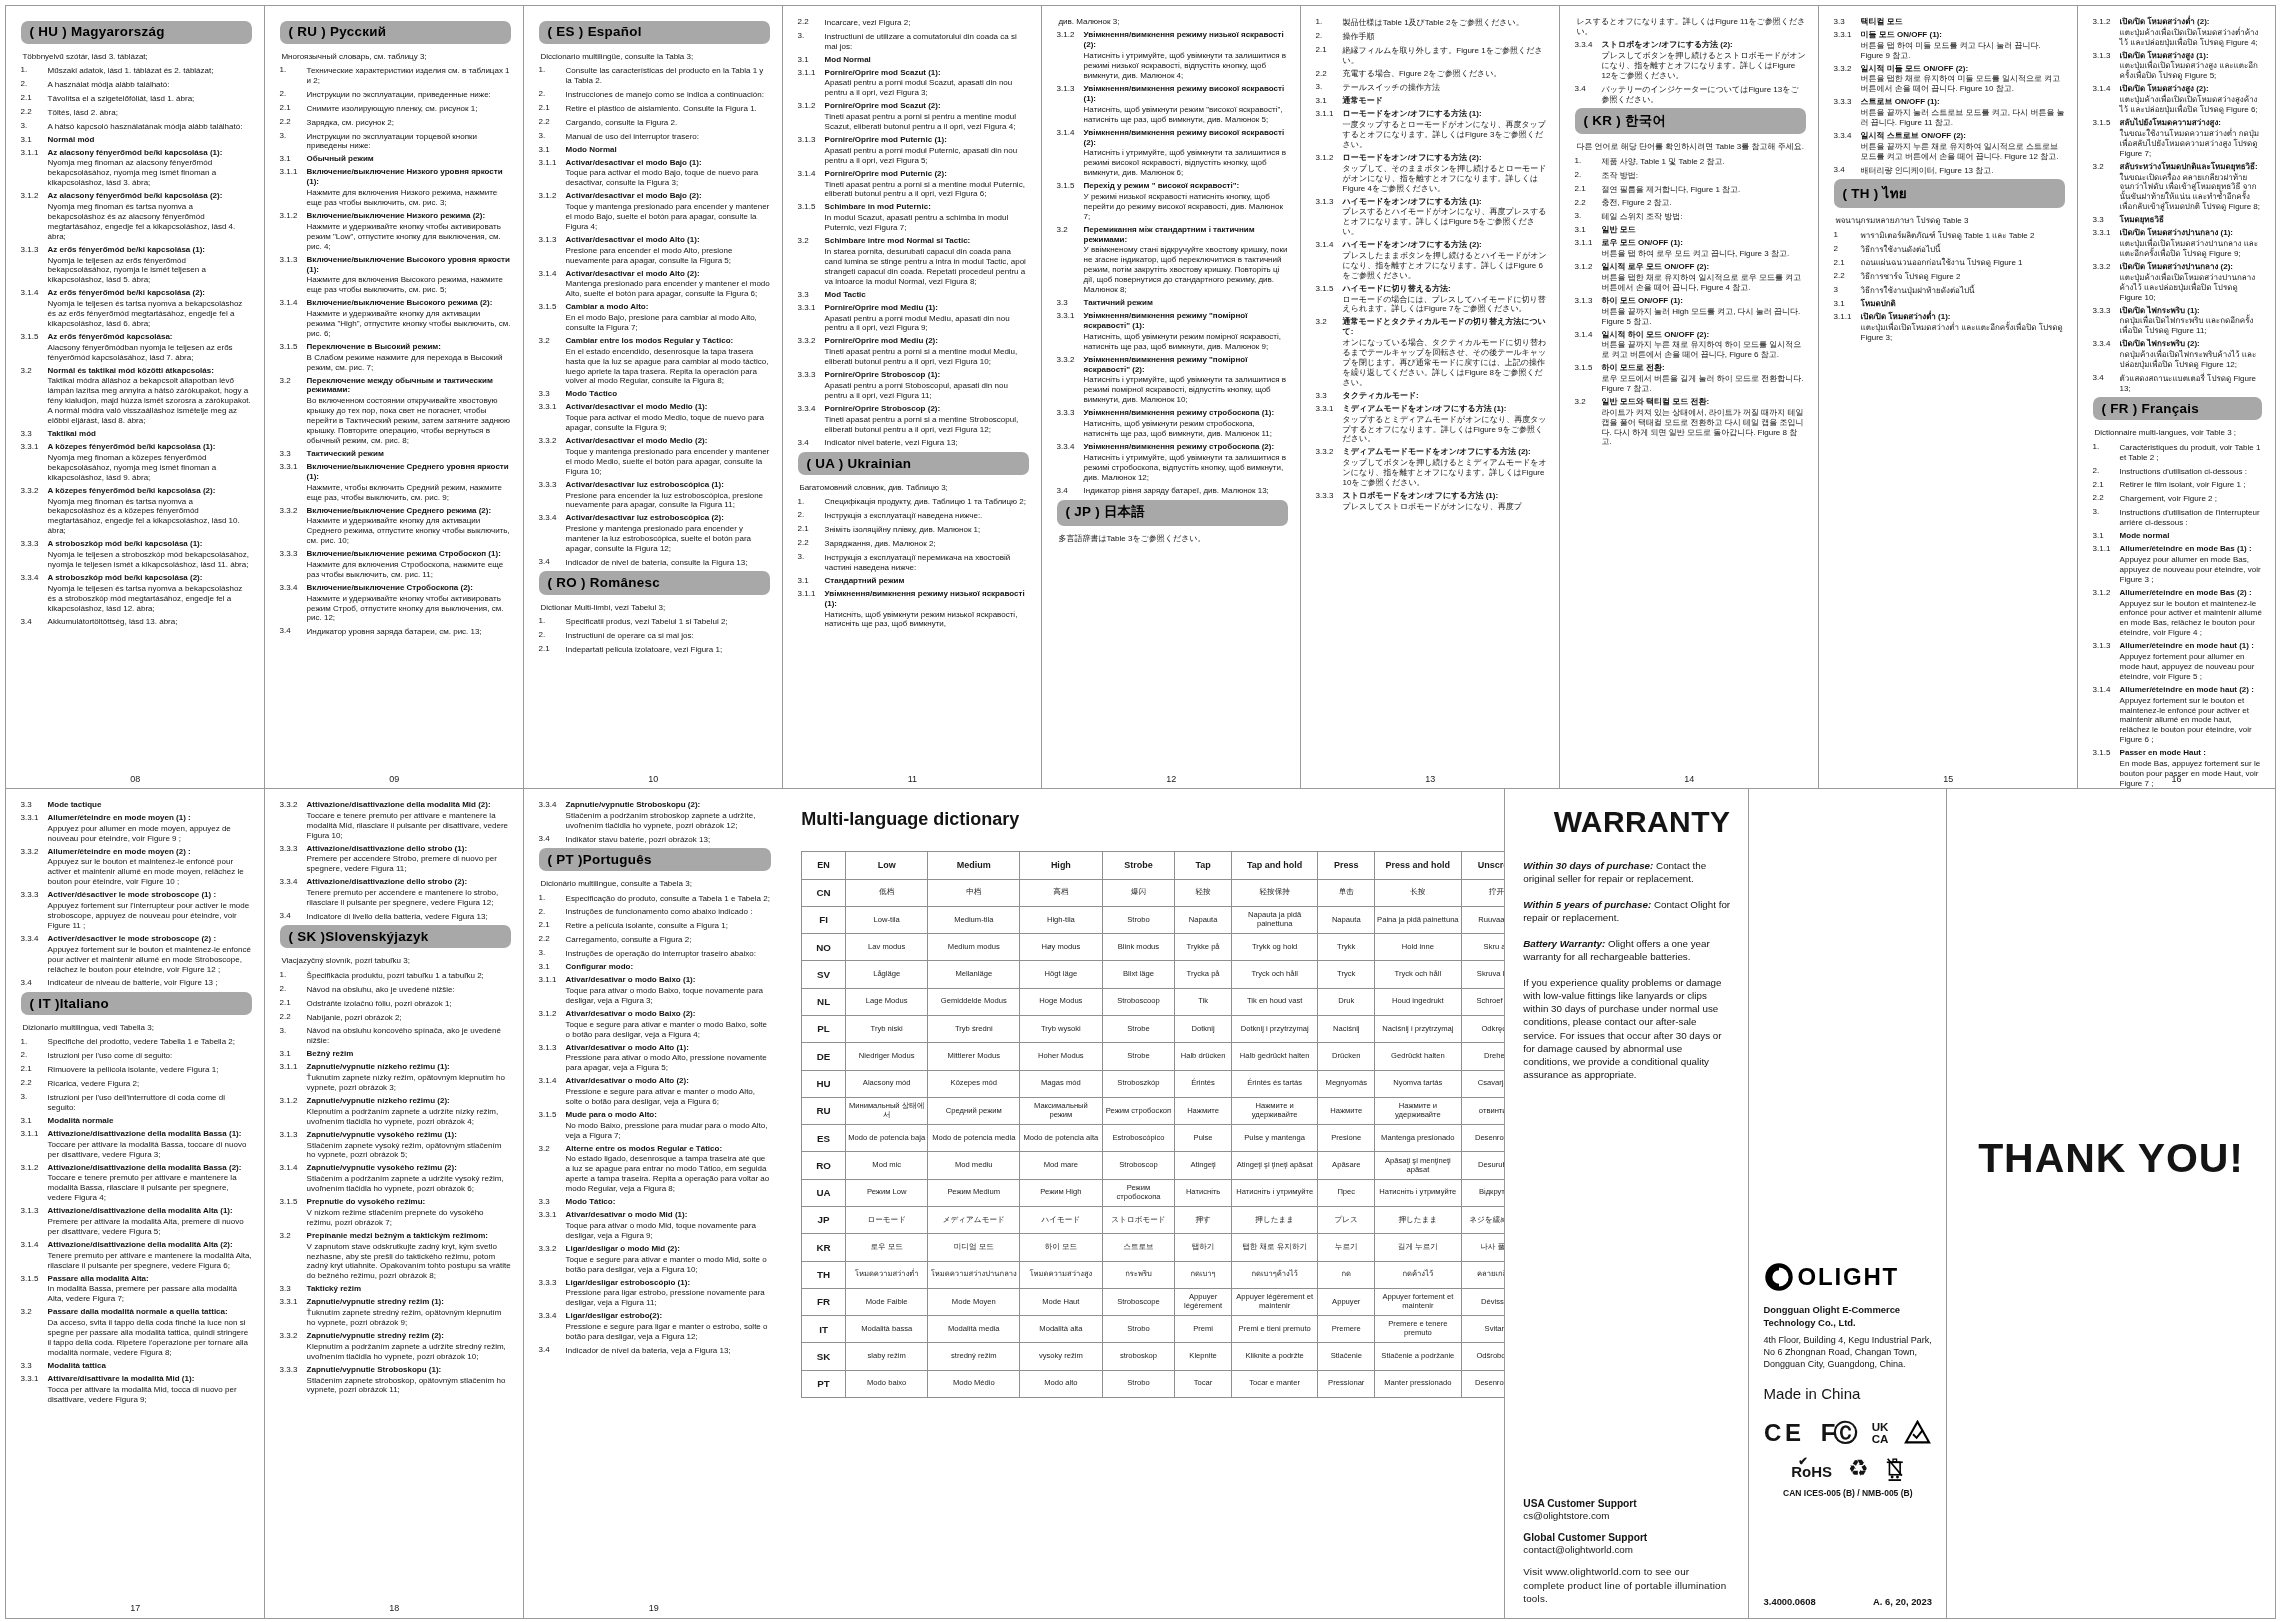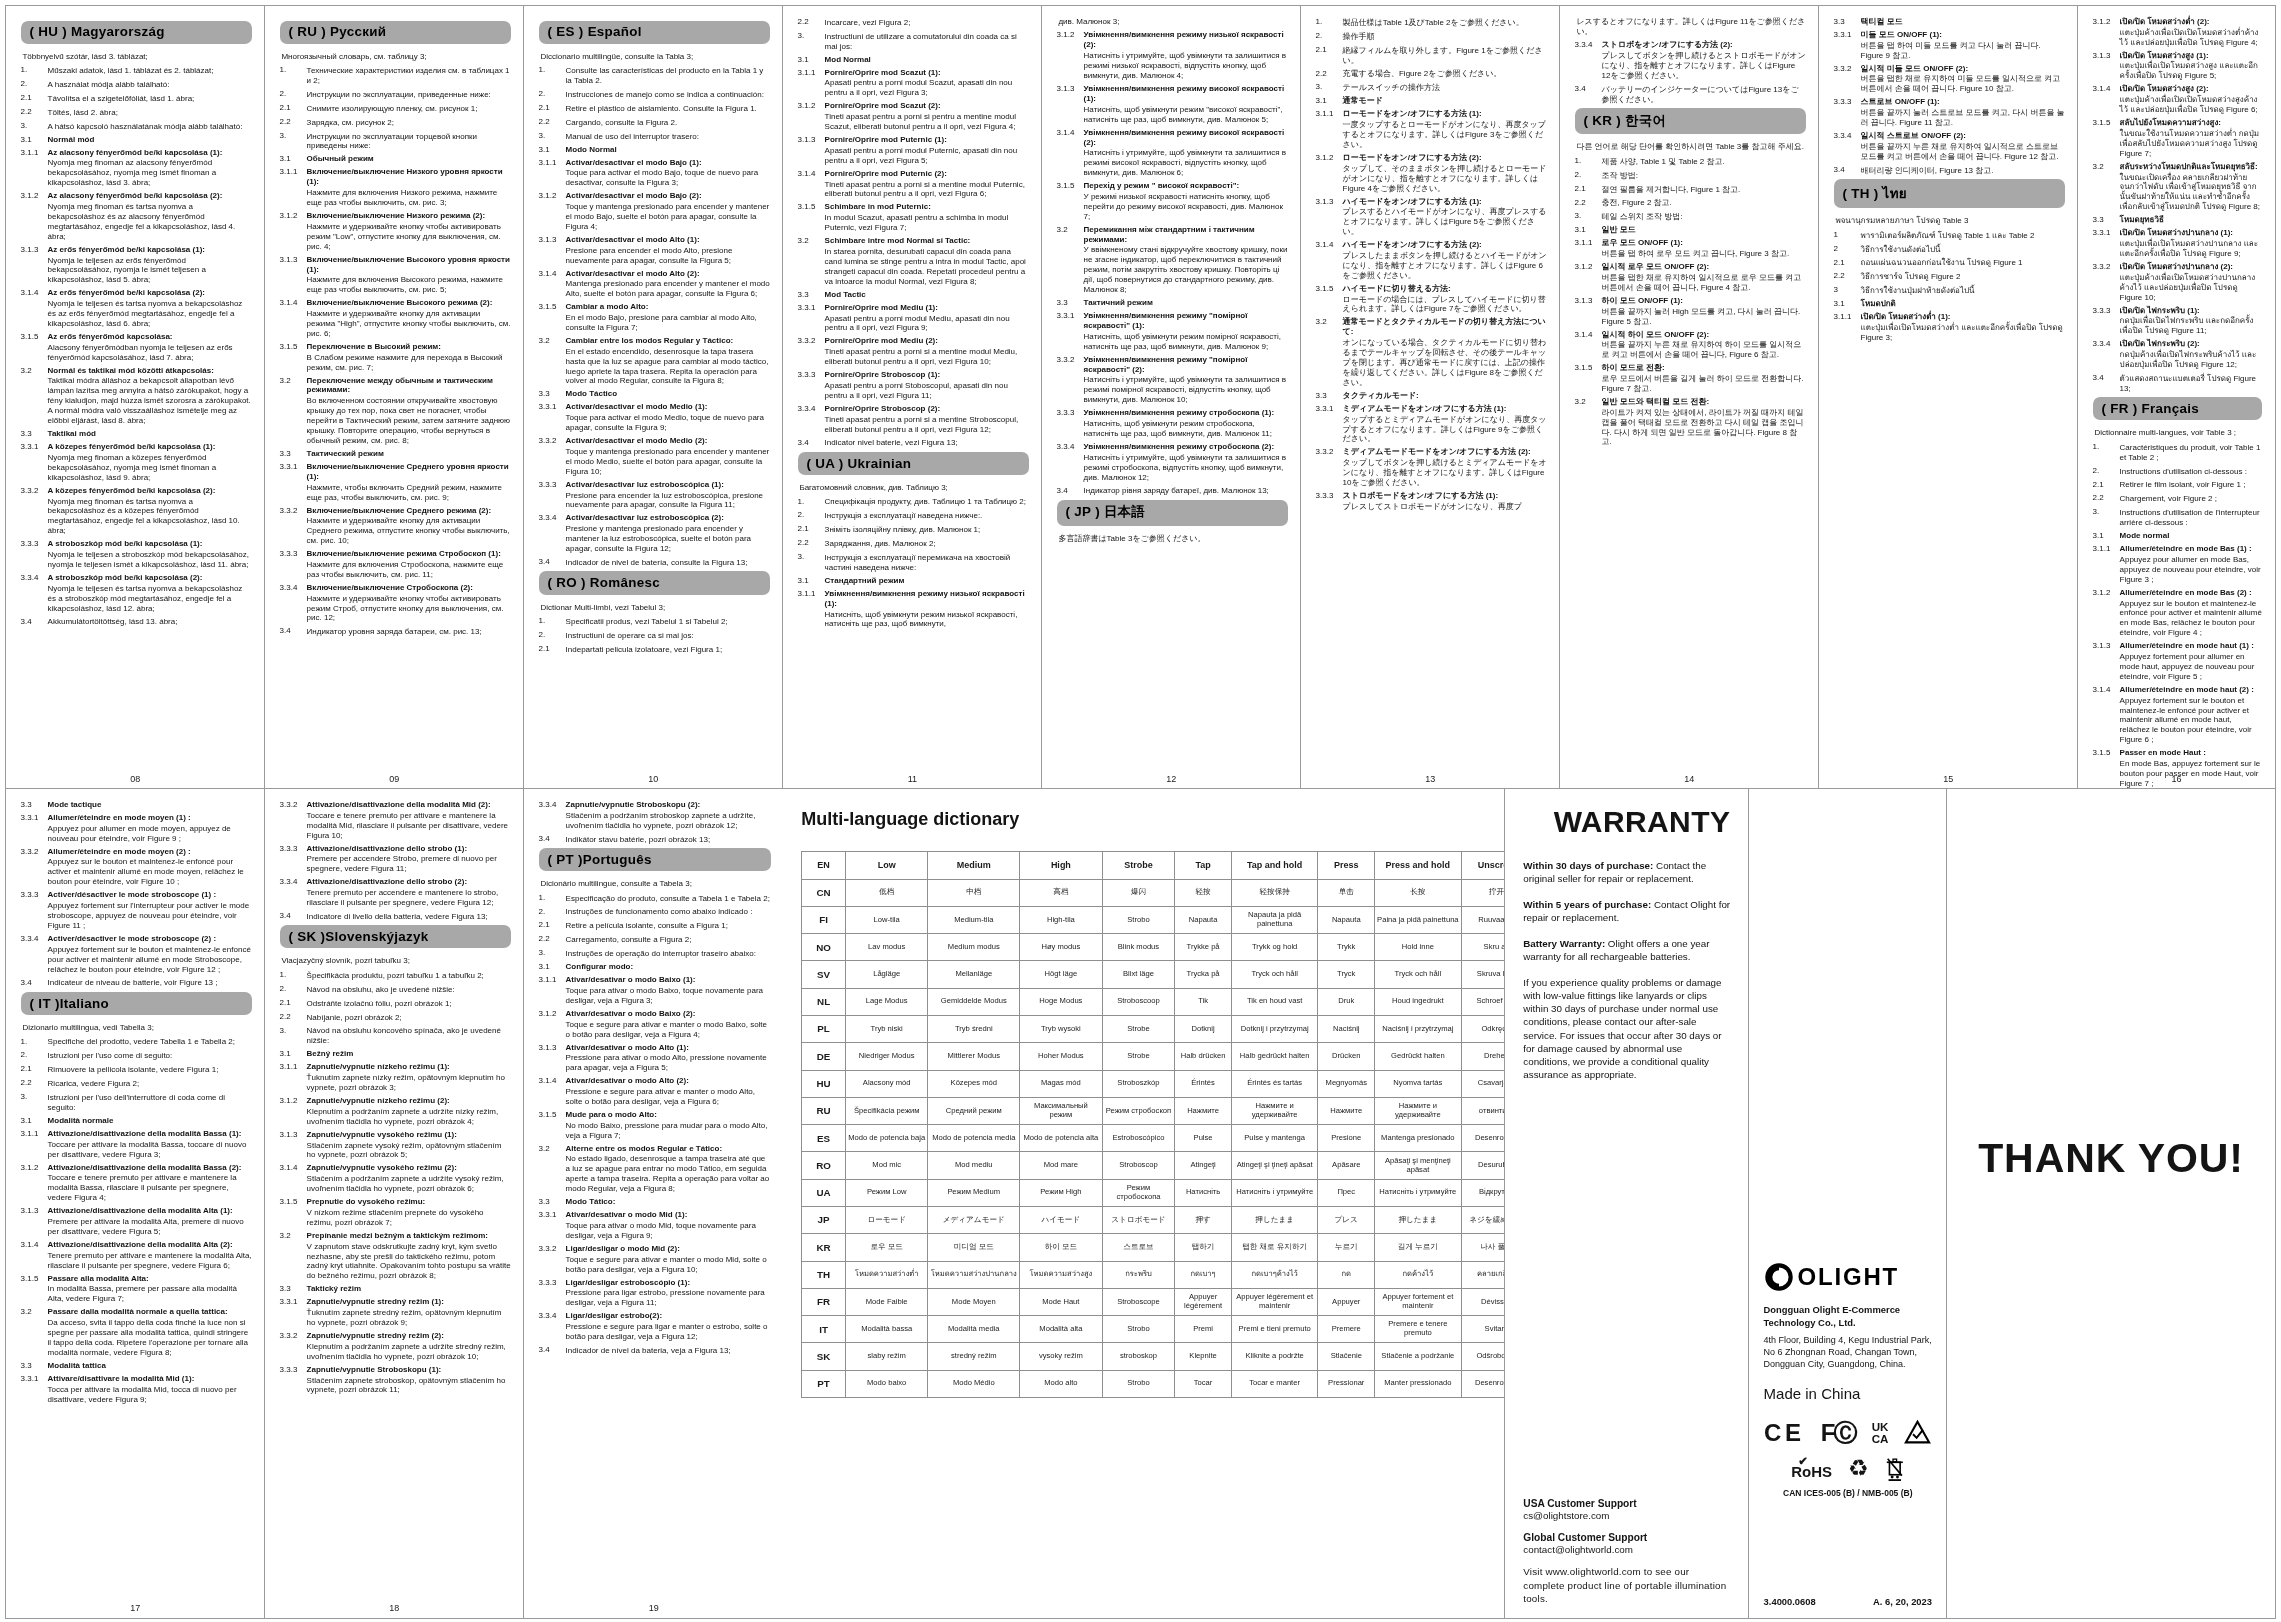--- a/index.html
+++ b/index.html
@@ -22,21 +22,21 @@
   .t3-title{font-size:37px;font-weight:bold;letter-spacing:0.4px;}
   .t3-sub{font-size:18px;font-weight:bold;margin-top:5.3px;}
   table.t3{border-collapse:collapse;table-layout:fixed;width:684px;margin-top:21.4px;}
   table.t3 td{border:0.9px solid #8f8f8f;font-size:7.6px;line-height:1.15;text-align:center;vertical-align:middle;padding:0.9px 1.8px;height:24.5px;color:#1c1c1c;overflow:hidden;}
   table.t3 tr.hdr td{font-weight:bold;font-size:9px;}
   table.t3 td.lang{font-weight:bold;font-size:9.8px;}
   .c0{width:39px}.c1{width:78px}.c2{width:87px}.c3{width:78px}.c4{width:68px}.c5{width:52px}.c6{width:82px}.c7{width:52px}.c8{width:82px}.c9{width:66px}
   .cell-warranty{width:244px;flex:0 0 244px;border-right:0.9px solid #9a9a9a;padding:16px 18px 12.5px;box-sizing:border-box;display:flex;flex-direction:column;overflow:hidden;align-items:flex-end;}
   .w-title{font-size:30px;font-weight:bold;letter-spacing:0.4px;margin-bottom:19.6px;}
   .w-p{font-size:9.8px;line-height:1.35;margin-bottom:12.5px;}
-  .w-p b{font-weight:bold;}
+  .w-p b{font-weight:bold;font-style:italic;}
   .w-support{margin-top:auto;}
   .w-s-title{font-size:10.2px;font-weight:bold;margin-bottom:0.9px;}
   .w-s-mail{font-size:9.8px;margin-bottom:10.7px;}
   .w-visit{font-size:9.8px;line-height:1.35;letter-spacing:0.2px;}
   .cell-company{width:198px;flex:0 0 198px;border-right:0.9px solid #9a9a9a;padding:12.5px 14.3px;box-sizing:border-box;position:relative;overflow:hidden;}
   .brandrow{margin-top:460px;display:flex;align-items:center;gap:4px;}
   .brandmark{width:30px;height:30px;}
   .brandname{font-size:24px;font-weight:bold;letter-spacing:1.8px;color:#000;}
   .co-name{font-size:9.4px;font-weight:bold;margin-top:12.5px;line-height:1.3;}
   .co-addr{font-size:9px;margin-top:5.3px;line-height:1.35;}
@@ -1645,21 +1645,21 @@
                 <td class="c3">Magas mód</td>
                 <td class="c4">Stroboszkóp</td>
                 <td class="c5">Érintés</td>
                 <td class="c6">Érintés és tartás</td>
                 <td class="c7">Megnyomás</td>
                 <td class="c8">Nyomva tartás</td>
                 <td class="c9">Csavarja ki</td>
               </tr>
               <tr>
                 <td class="c0 lang">RU</td>
-                <td class="c1">Špecifikácia режим</td>
+                <td class="c1">Минимальный 상태에서</td>
                 <td class="c2">Средний режим</td>
                 <td class="c3">Максимальный режим</td>
                 <td class="c4">Режим стробоскоп</td>
                 <td class="c5">Нажмите</td>
                 <td class="c6">Нажмите и удерживайте</td>
                 <td class="c7">Нажмите</td>
                 <td class="c8">Нажмите и удерживайте</td>
                 <td class="c9">отвинтить</td>
               </tr>
               <tr>

